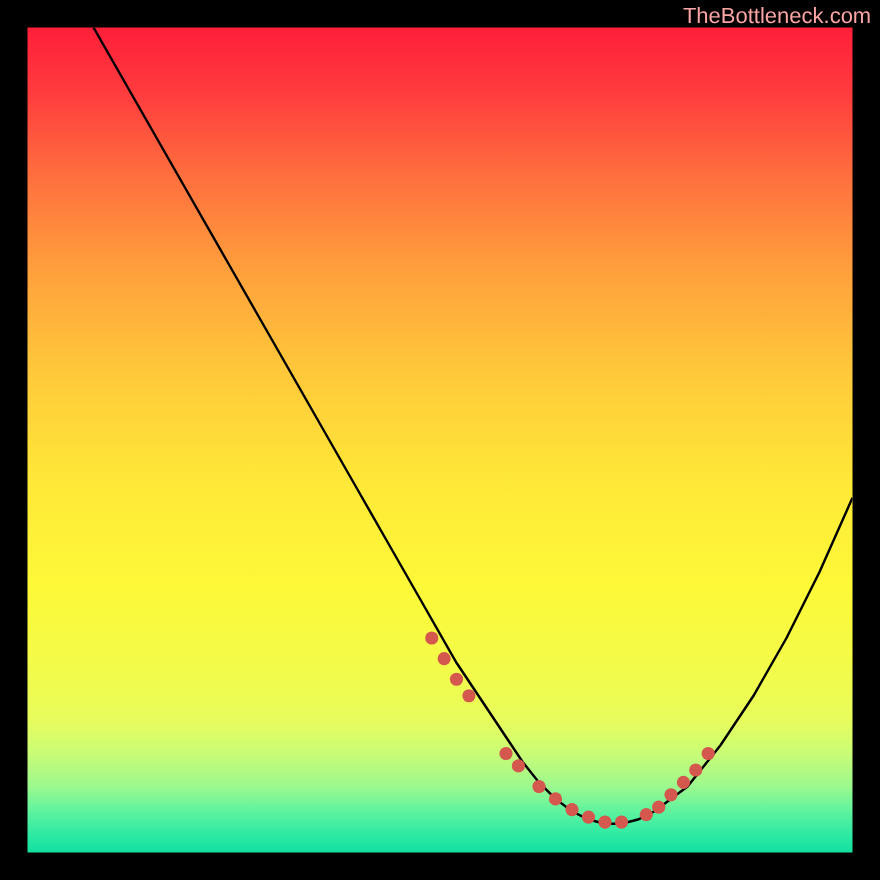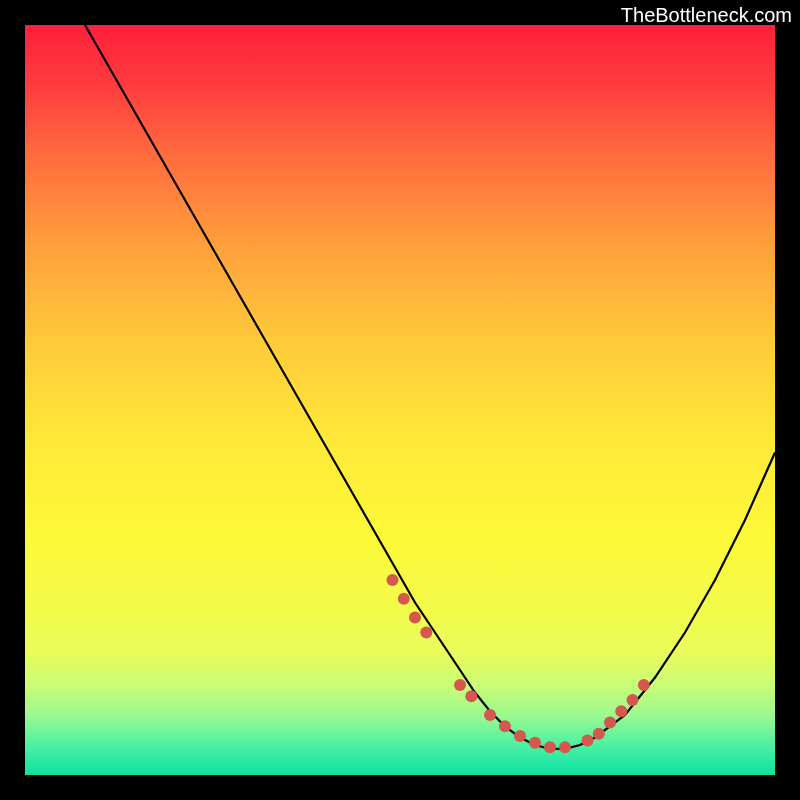--- a/index.html
+++ b/index.html
@@ -1,17 +1,17 @@
 <!DOCTYPE html>
 <html><head>
 <meta charset="utf-8">
 <style>
   * { margin: 0; padding: 0; box-sizing: border-box; }
   body { width: 800px; height: 800px; background: #000; position: relative; font-family: Arial, sans-serif; }
-  .attribution { position: absolute; top: 4px; right: 8px; color: #ffffff; font-size: 20px; font-weight: 500; }
+  .attribution { position: absolute; top: 4px; right: 8px; color: #fca5a5; font-size: 20px; font-weight: 500; }
   .plot-area {
     position: absolute;
     left: 25px; top: 25px;
     width: 750px; height: 750px;
     background: linear-gradient(to bottom,
       #ff1f3a 0%,
       #ff3c3e 8%,
       #ff6f3e 18%,
       #ffa23c 30%,
       #ffc93a 42%,

